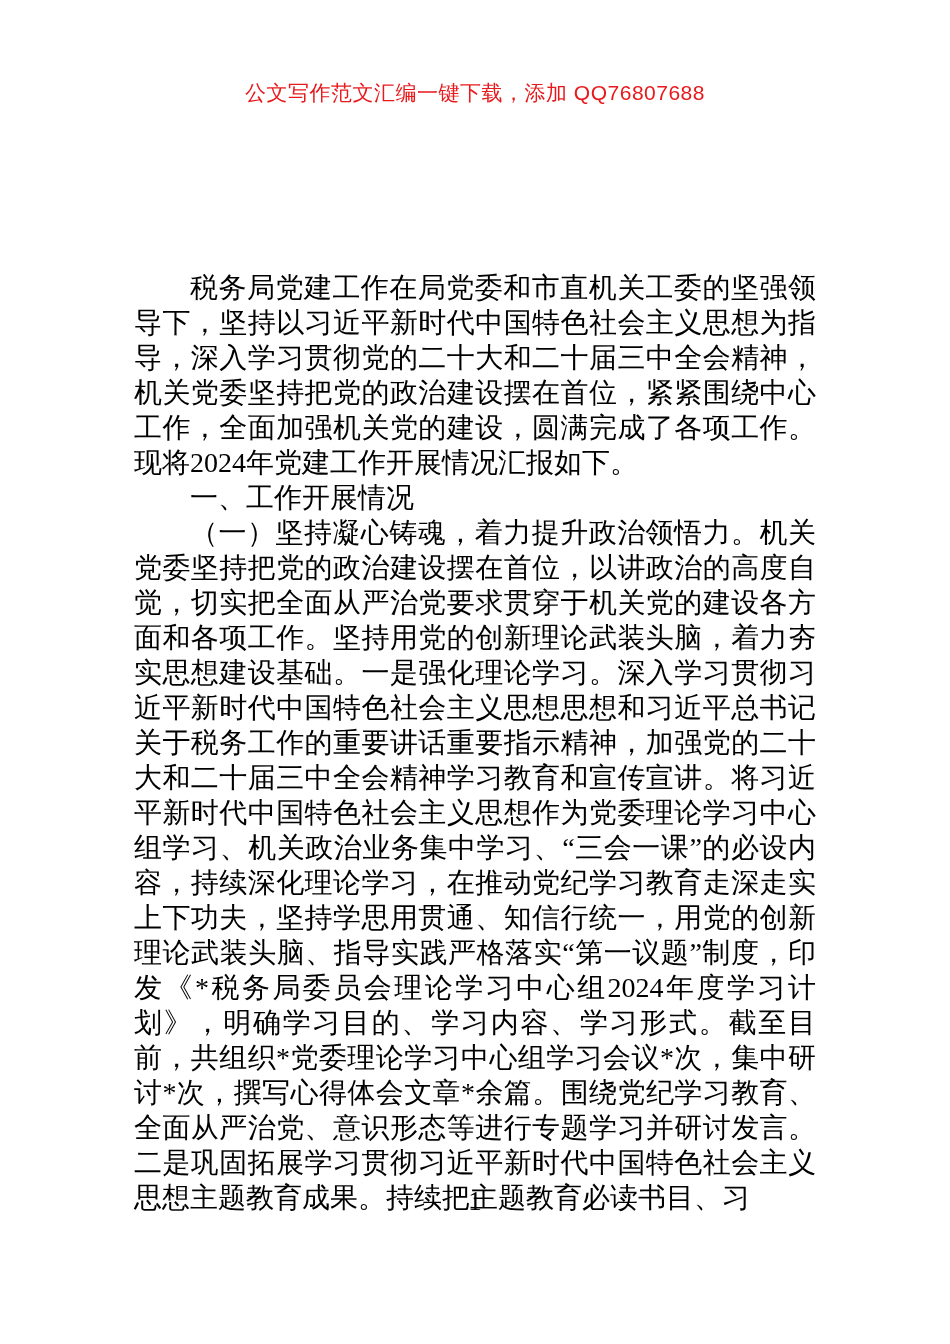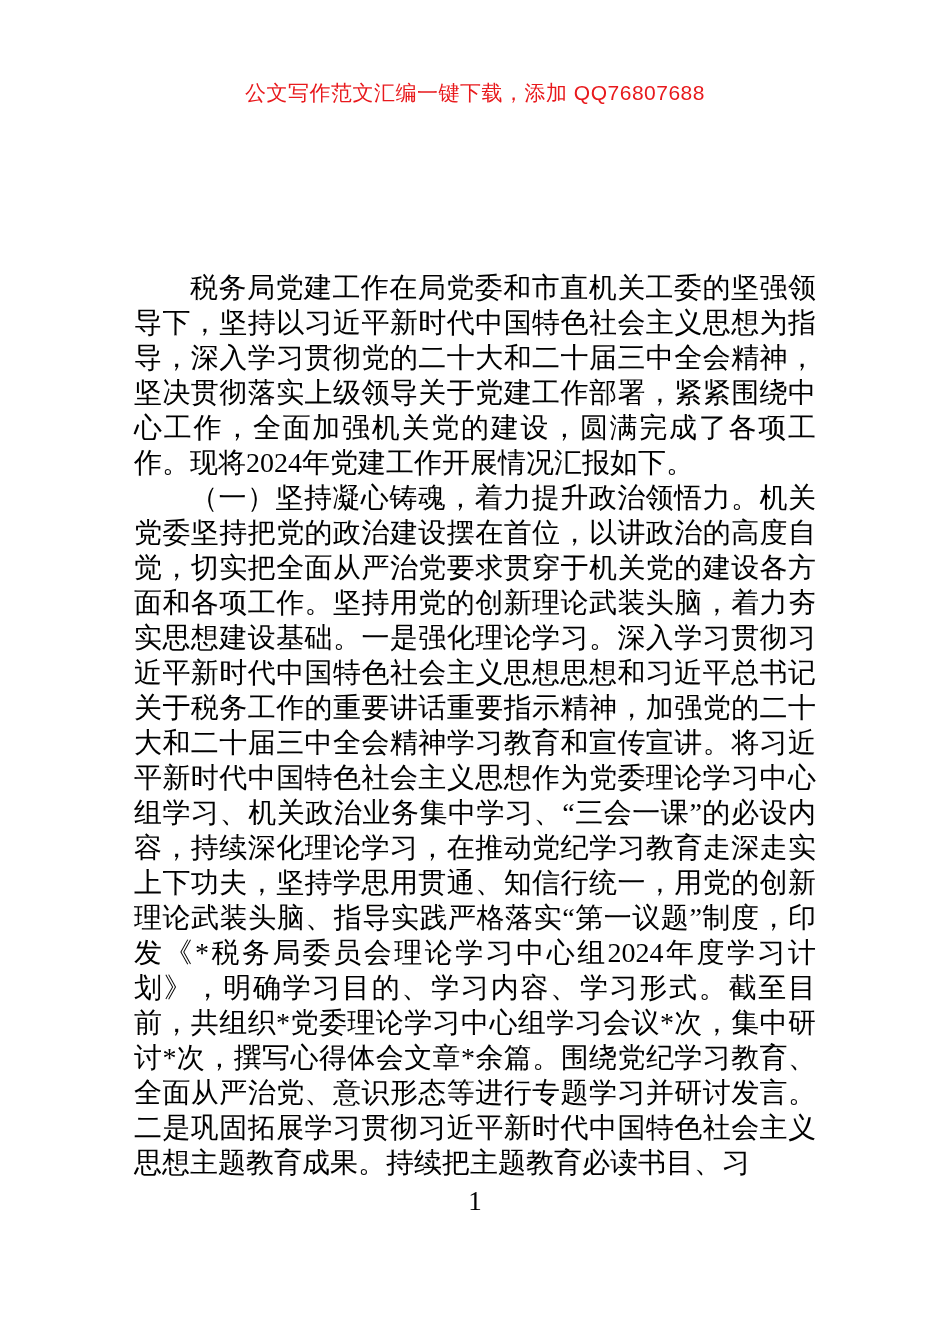--- a/index.html
+++ b/index.html
@@ -70,19 +70,20 @@
 </style>
 </head>
 <body>
 
 <div class="page">
 
   <div class="notice">公文写作范文汇编一键下载，添加 QQ76807688</div>
 
 
   <div class="content">
-    <p>税务局党建工作在局党委和市直机关工委的坚强领导下，坚持以习近平新时代中国特色社会主义思想为指导，深入学习贯彻党的二十大和二十届三中全会精神，坚决贯彻落实上级领导关于党建工作部署，紧紧围绕中心工作，全面加强机关党的建设，圆满完成了各项工作。现将2024年党建工作开展情况汇报如下。</p>
+    <p>税务局党建工作在局党委和市直机关工委的坚强领导下，坚持以习近平新时代中国特色社会主义思想为指导，深入学习贯彻党的二十大和二十届三中全会精神，机关党委坚持把党的政治建设摆在首位，紧紧围绕中心工作，全面加强机关党的建设，圆满完成了各项工作。现将2024年党建工作开展情况汇报如下。</p>
+    <p>一、工作开展情况</p>
     <p>（一）坚持凝心铸魂，着力提升政治领悟力。机关党委坚持把党的政治建设摆在首位，以讲政治的高度自觉，切实把全面从严治党要求贯穿于机关党的建设各方面和各项工作。坚持用党的创新理论武装头脑，着力夯实思想建设基础。一是强化理论学习。深入学习贯彻习近平新时代中国特色社会主义思想思想和习近平总书记关于税务工作的重要讲话重要指示精神，加强党的二十大和二十届三中全会精神学习教育和宣传宣讲。将习近平新时代中国特色社会主义思想作为党委理论学习中心组学习、机关政治业务集中学习、“三会一课”的必设内容，持续深化理论学习，在推动党纪学习教育走深走实上下功夫，坚持学思用贯通、知信行统一，用党的创新理论武装头脑、指导实践严格落实“第一议题”制度，印发《*税务局委员会理论学习中心组2024年度学习计划》，明确学习目的、学习内容、学习形式。截至目前，共组织*党委理论学习中心组学习会议*次，集中研讨*次，撰写心得体会文章*余篇。围绕党纪学习教育、全面从严治党、意识形态等进行专题学习并研讨发言。二是巩固拓展学习贯彻习近平新时代中国特色社会主义思想主题教育成果。持续把主题教育必读书目、习</p>
   </div>
 
   <div class="pagenum">1</div>
 
 </div>
 
 </body></html>

